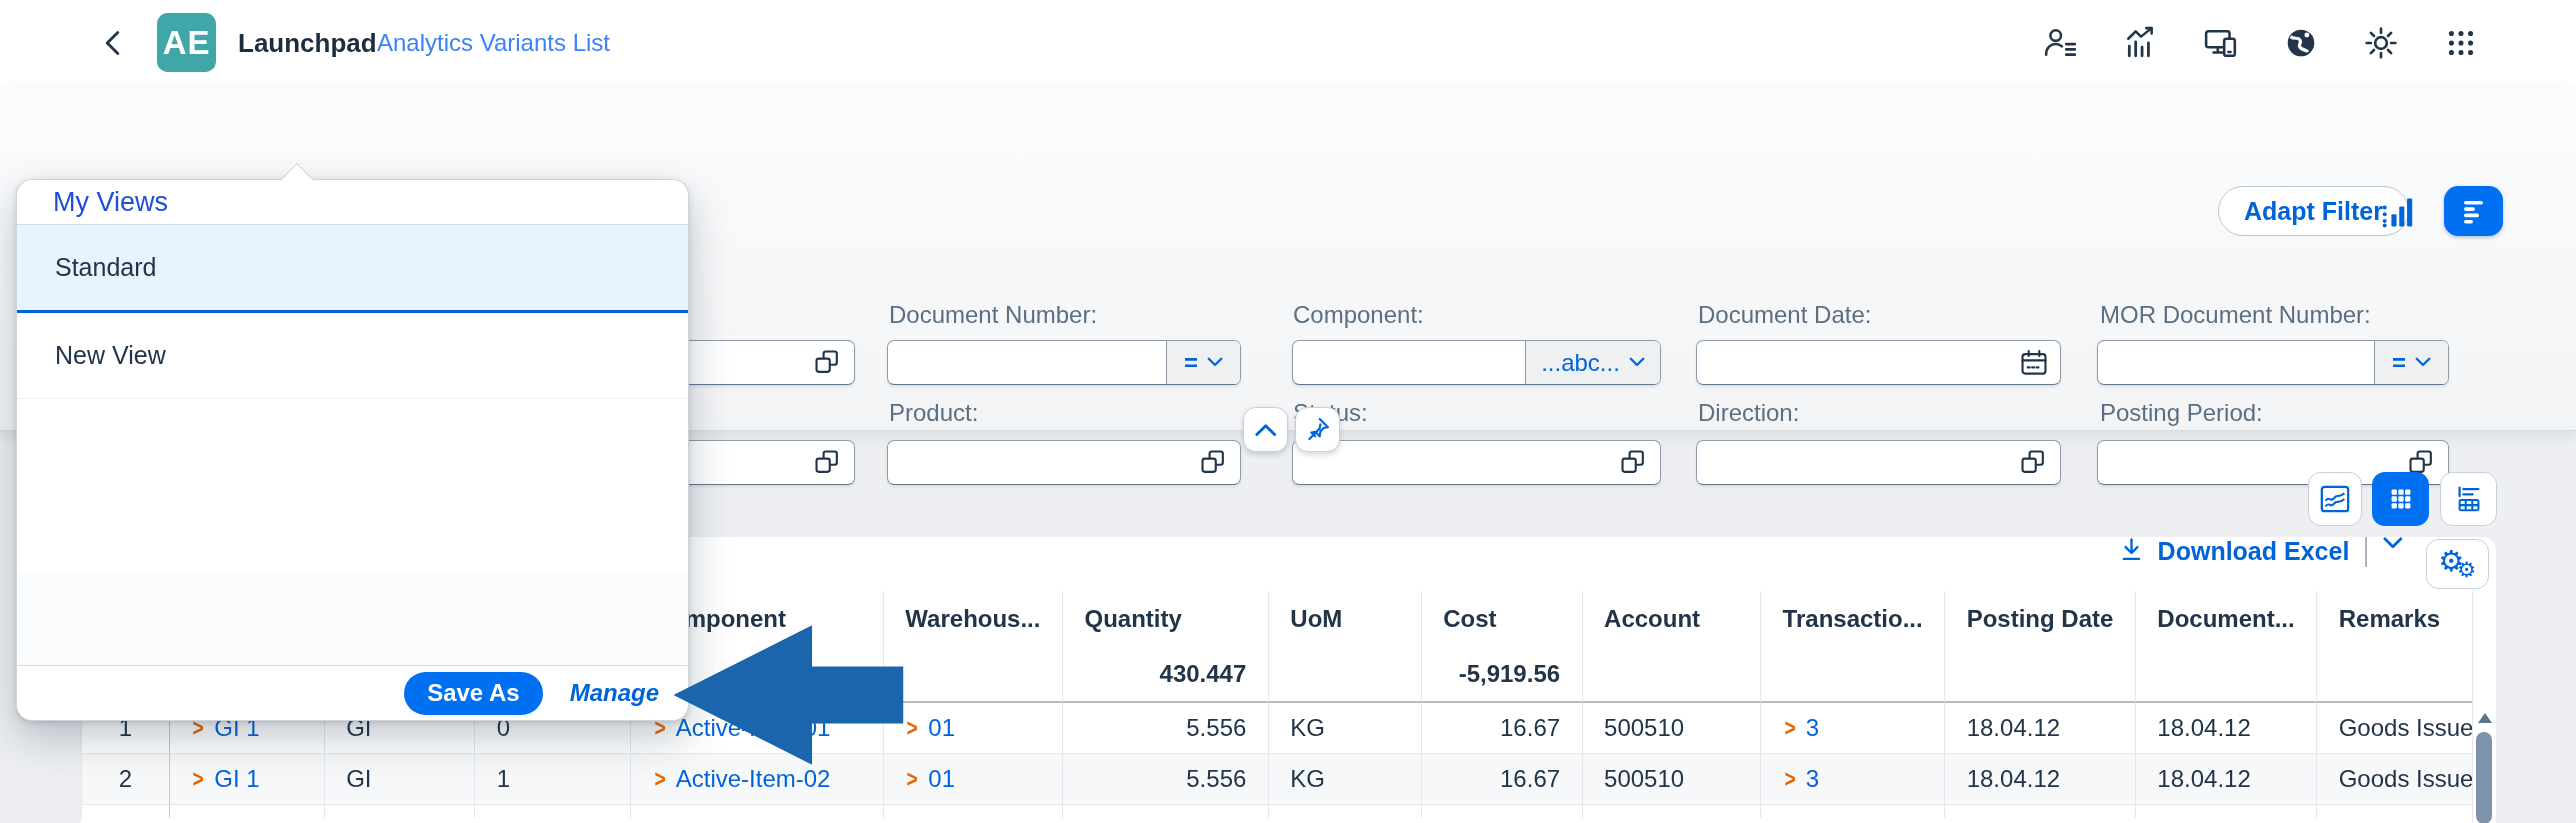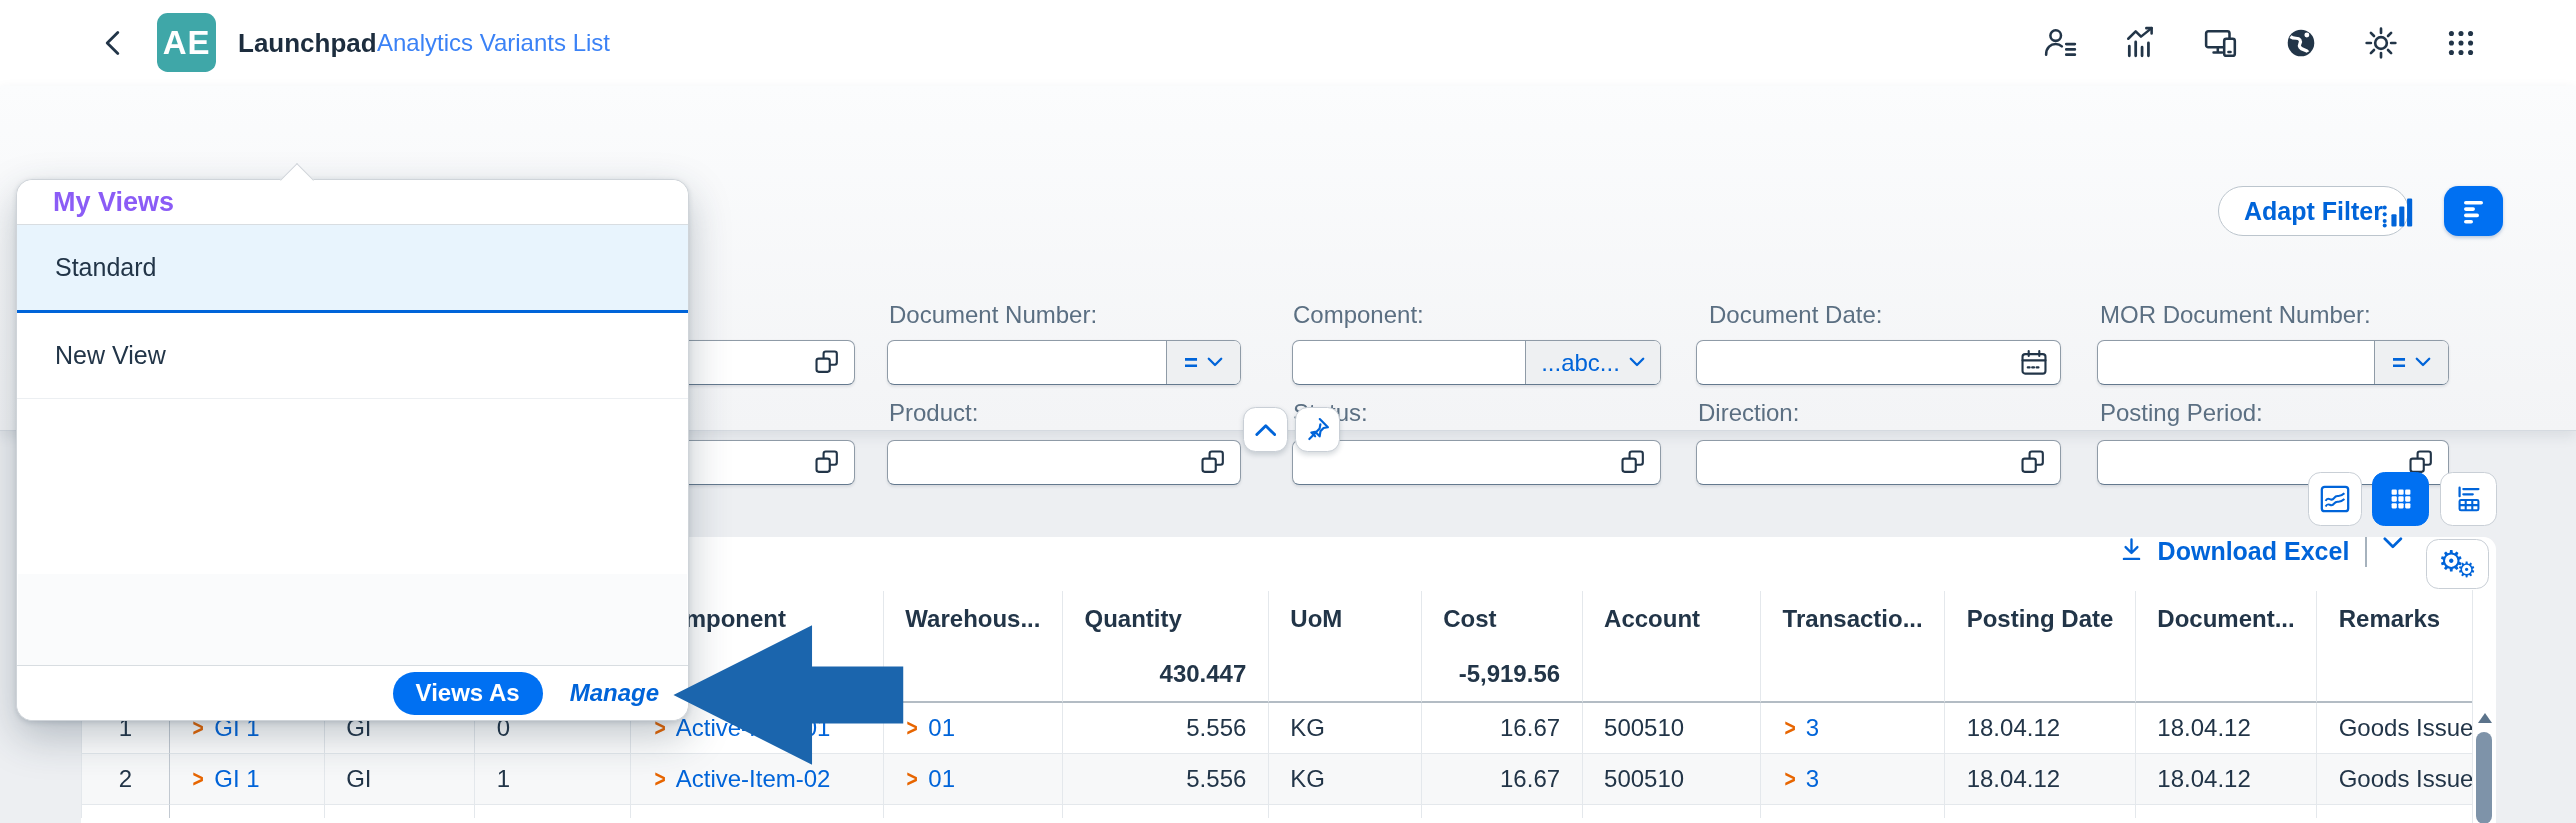--- a/index.html
+++ b/index.html
@@ -82,21 +82,21 @@
   .sb-up{position:absolute;left:2478px;top:713px;width:0;height:0;border-left:7.2px solid transparent;
          border-right:7.2px solid transparent;border-bottom:10.7px solid #5b738b;cursor:pointer;}
   .sb-thumb{position:absolute;left:2476px;top:732px;width:16px;height:92px;border-radius:8px;background:#7e93a9;cursor:pointer;}
 
   
   .popup{position:absolute;left:16px;top:179px;width:673px;height:542px;background:#fff;border:0.9px solid #cfd4d9;
          border-radius:16px;box-shadow:0 16px 41px rgba(34,54,73,.28),0 1.8px 5.4px rgba(34,54,73,.15);box-sizing:border-box;}
   .popup-notch{position:absolute;left:268px;top:-12.5px;width:23px;height:23px;background:#fff;transform:rotate(45deg);
                border-left:0.9px solid #cfd4d9;border-top:0.9px solid #cfd4d9;}
   .popup-header{height:44px;display:flex;align-items:center;padding:0 36px;border-bottom:0.9px solid #d8dde1;
-                font-size:27px;font-weight:bold;color:#8b5cf6;border-radius:16px 16px 0 0;background:#fff;}
+                font-size:27px;font-weight:normal;color:#1d4ed8;border-radius:16px 16px 0 0;background:#fff;}
   .popup-item{height:85px;display:flex;align-items:center;padding:0 38px;font-size:25px;color:#223548;cursor:pointer;
               border-bottom:0.9px solid #eceff2;background:#fff;}
   .popup-item.selected{background:#e8f4fd;border-bottom:3.6px solid #0064d9;}
   .popup-spacer{position:absolute;left:0.9px;right:0.9px;top:394px;bottom:55px;background:#fafbfc;}
   .popup-footer{position:absolute;left:0;right:0;bottom:0;height:55px;border-top:0.9px solid #d8dde1;background:#fff;
                 display:flex;align-items:center;justify-content:flex-end;gap:27px;padding-right:29px;
                 border-radius:0 0 16px 16px;box-sizing:border-box;}
   .saveas-btn{height:43px;padding:0 23px;background:#0070f2;color:#fff;border:none;border-radius:21.5px;
               font-size:24px;font-weight:600;font-family:"Liberation Sans",sans-serif;cursor:pointer;}
   .manage-link{color:#0064d9;font-size:24px;font-weight:600;cursor:pointer;font-style:italic;}
@@ -204,21 +204,21 @@
           <rect x="7" y="13.3" width="11" height="3.6" rx="1.8"></rect>
           <rect x="7" y="19.6" width="15" height="3.6" rx="1.8"></rect>
           <rect x="7" y="25.9" width="9" height="3.6" rx="1.8"></rect>
         </g>
       </svg>
     </div>
 
     <div class="f-label" style="left:497px;top:215px;"></div>
     <div class="f-label" style="left:889px;top:215px;">Document Number:</div>
     <div class="f-label" style="left:1293px;top:215px;">Component:</div>
-    <div class="f-label" style="left:1698px;top:215px;margin-left:11px;">Document Date:</div>
+    <div class="f-label" style="left:1698px;top:215px;">Document Date:</div>
     <div class="f-label" style="left:2100px;top:215px;">MOR Document Number:</div>
 
     <div class="f-field" style="left:494px;top:254px;width:361px;">
       <svg class="ic f-icon" viewBox="0 0 34 34">
         <rect x="12" y="4" width="15" height="15" rx="2.5" fill="none" stroke="#223548" stroke-width="2.4"></rect>
         <rect x="4" y="12" width="15" height="15" rx="2.5" fill="#fff" stroke="#223548" stroke-width="2.4"></rect>
       </svg>
     </div>
     <div class="f-field" style="left:887px;top:254px;width:354px;">
       <div class="f-suffix" style="width:73px;">
@@ -461,21 +461,21 @@
   <div class="sb-up"></div>
   <div class="sb-thumb"></div>
 
   <div class="popup">
     <div class="popup-notch"></div>
     <div class="popup-header">My Views</div>
     <div class="popup-item selected">Standard</div>
     <div class="popup-item">New View</div>
     <div class="popup-spacer"></div>
     <div class="popup-footer">
-      <button class="saveas-btn">Views As</button>
+      <button class="saveas-btn">Save As</button>
       <span class="manage-link">Manage</span>
     </div>
   </div>
 
   <svg class="tut-arrow" viewBox="0 0 270 170">
     <polygon points="8,85 163,7 163,53 265,53 265,117 163,117 163,163" fill="#1b65ad"></polygon>
   </svg>
 
 </div>
 

